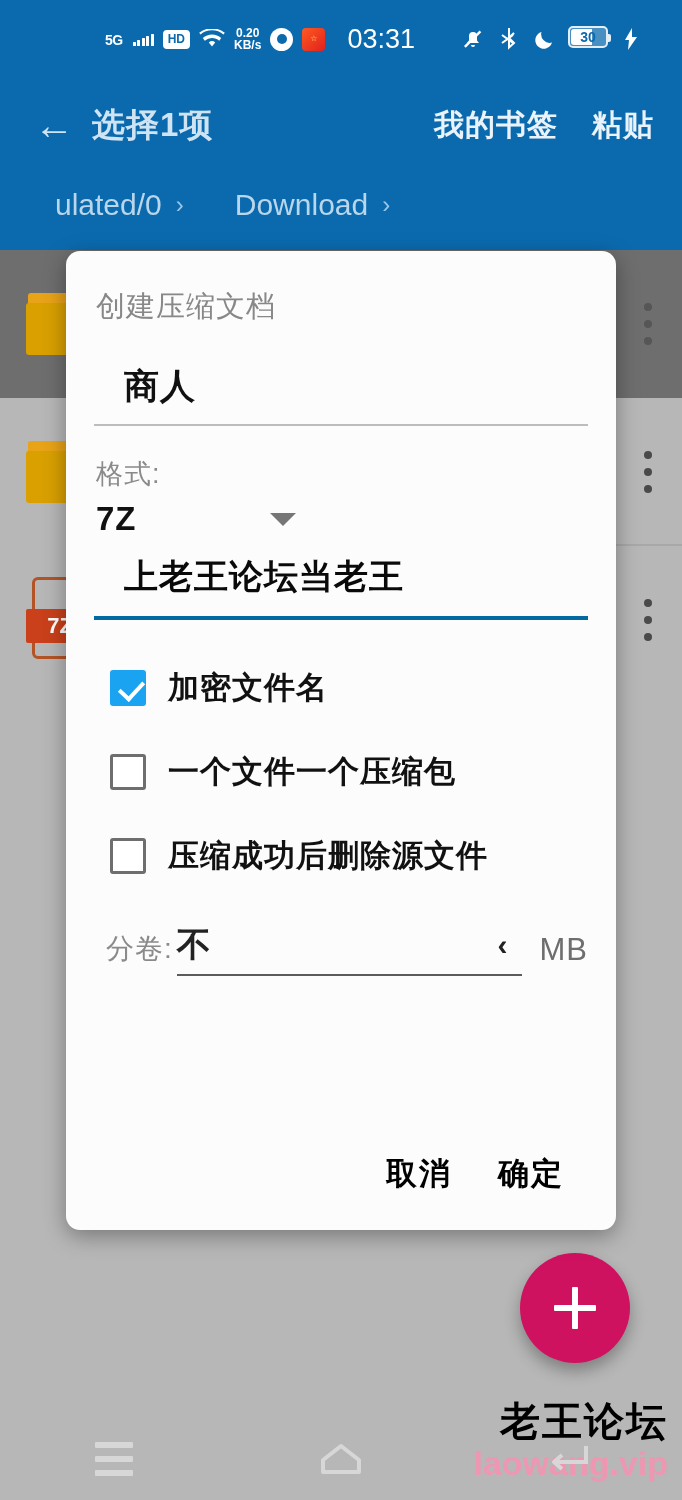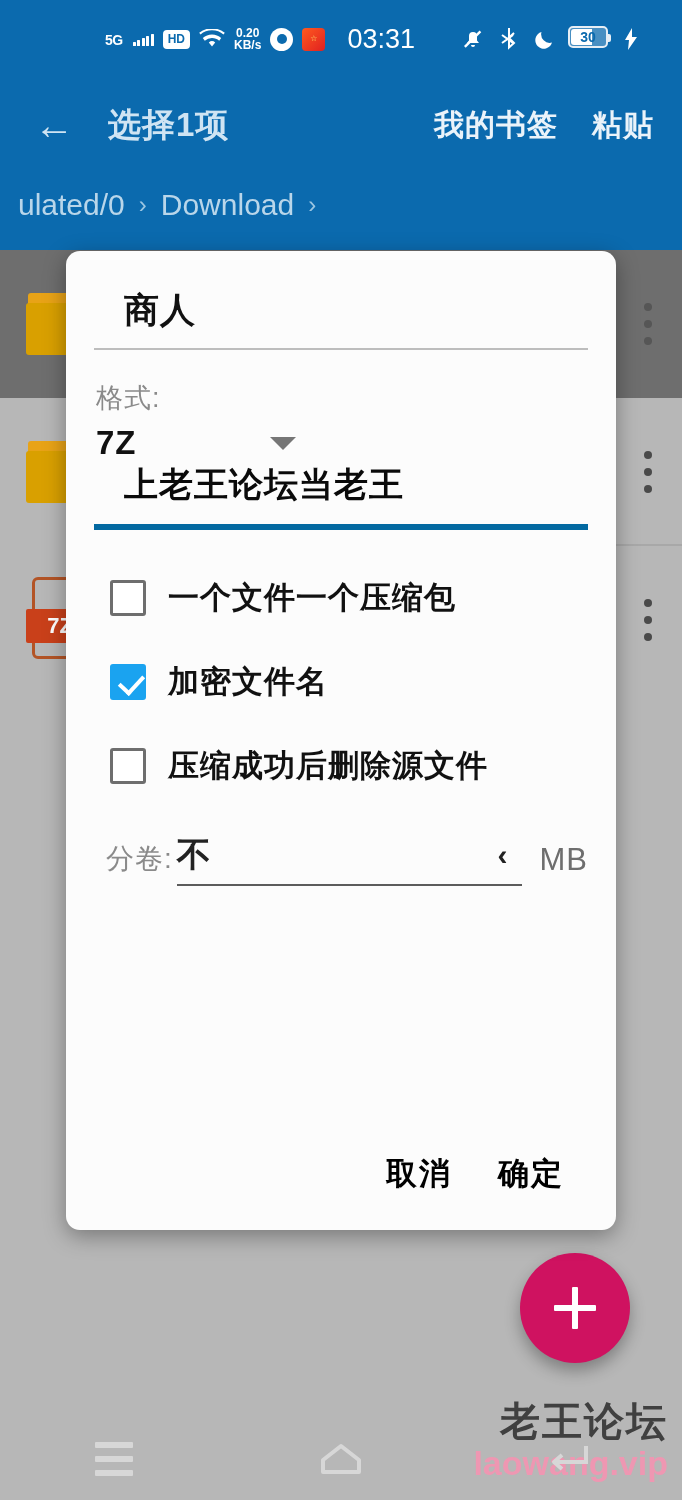--- a/index.html
+++ b/index.html
@@ -79,30 +79,30 @@
     background:#0b6aae;color:#fff;
   }
   .appbar-row{
     height:94px;display:flex;align-items:center;padding:0 28px;
   }
   .back-arrow{
     width:52px;height:52px;display:flex;align-items:center;justify-content:center;
     font-size:40px;line-height:40px;color:#cfe4f3;font-weight:300;
   }
   .appbar-title{
-    font-size:33px;font-weight:700;color:#cfe4f3;margin-left:28px;
+    font-size:33px;font-weight:700;color:#cfe4f3;margin-left:12px;
     letter-spacing:1px;
   }
   .appbar-actions{margin-left:auto;display:flex;align-items:center;gap:34px;}
   .appbar-action{font-size:30px;font-weight:700;color:#eaf3fa;letter-spacing:1px;}
   .breadcrumb{
     display:flex;align-items:center;gap:14px;padding:0 18px;height:66px;
     font-size:30px;overflow:hidden;white-space:nowrap;
   }
-  .crumb{color:#b9d6ea;}
+  .crumb{color:#b9d6ea;margin-left:37px;}
   .crumb.last{color:#ffffff;}
   .crumb-sep{color:#9cc6e2;font-size:24px;}
 
   
   .filelist{
     position:absolute;left:0;top:250px;width:682px;bottom:0;
     background:#b7b7b7;
   }
   .row{
     position:relative;height:148px;display:flex;align-items:center;
@@ -157,21 +157,21 @@
     content:"";position:absolute;background:#ffffff;border-radius:1px;
   }
   .fab .plus::before{left:0;top:18px;width:42px;height:6px;}
   .fab .plus::after{left:18px;top:0;width:6px;height:42px;}
 
   
   .watermark{
     position:absolute;right:14px;top:1398px;text-align:right;
     pointer-events:none;
   }
-  .wm-cn{font-size:40px;font-weight:700;color:#404040;line-height:46px;letter-spacing:2px;}
+  .wm-cn{font-size:40px;font-weight:700;color:#000000;line-height:46px;letter-spacing:2px;}
   .wm-en{font-size:34px;font-weight:700;color:#ee97b2;line-height:38px;}
 
   
   .navbar{
     position:absolute;left:0;bottom:0;width:682px;height:82px;
     display:flex;align-items:center;justify-content:space-around;
   }
   .nav-btn{
     width:90px;height:60px;display:flex;align-items:center;justify-content:center;
   }
@@ -204,21 +204,21 @@
   .sel .selrow{
     display:flex;align-items:center;margin-top:8px;
   }
   .sel .selval{font-size:33px;color:#111;font-weight:700;letter-spacing:1px;}
   .caret{
     margin-left:auto;margin-right:18px;
     width:0;height:0;border-left:13px solid transparent;border-right:13px solid transparent;
     border-top:13px solid #767676;
   }
   .pwd-field{
-    border-bottom:6px solid #0369a1;padding:0 0 16px 30px;
+    margin-top:16px;border-bottom:4px solid #0369a1;padding:0 0 16px 30px;
   }
   .pwd-field .val{font-size:34px;color:#0a0a0a;font-weight:700;letter-spacing:1px;}
   .checks{margin-top:26px;}
   .chk-row{
     display:flex;align-items:center;height:84px;padding-left:16px;gap:22px;
   }
   .box{
     width:36px;height:36px;border:3px solid #6e6e6e;border-radius:3px;
     flex:0 0 auto;background:#fff;
   }
@@ -395,20 +395,21 @@
     <span class="nav-back">
       <svg width="44" height="34" viewBox="0 0 44 34">
           <path d="M40 4v16H10" fill="none" stroke="#d7d7d7" stroke-width="4"></path>
           <path d="M16 13l-8 7 8 7" fill="none" stroke="#d7d7d7" stroke-width="4" stroke-linejoin="round"></path>
         </svg>
     </span>
   </div>
 </div>
 
 <div class="dialog">
+  <div class="dlg-title">创建压缩文档</div>
 
   <div class="field">
     <div class="val">商人</div>
   </div>
 
   <div class="selects">
     <div class="sel">
       <div class="lab">格式:</div>
       <div class="selrow">
         <span class="selval">7Z</span>
@@ -418,26 +419,26 @@
     <div class="sel">
     </div>
   </div>
 
   <div class="pwd-field">
     <div class="val">上老王论坛当老王</div>
   </div>
 
   <div class="checks">
     <div class="chk-row">
+      <span class="box checked"></span>
+      <span class="chk-label">加密文件名</span>
+    </div>
+    <div class="chk-row">
       <span class="box"></span>
       <span class="chk-label">一个文件一个压缩包</span>
-    </div>
-    <div class="chk-row">
-      <span class="box checked"></span>
-      <span class="chk-label">加密文件名</span>
     </div>
     <div class="chk-row">
       <span class="box"></span>
       <span class="chk-label">压缩成功后删除源文件</span>
     </div>
   </div>
 
   <div class="split-row">
     <span class="split-lab">分卷:</span>
     <span class="split-input">

